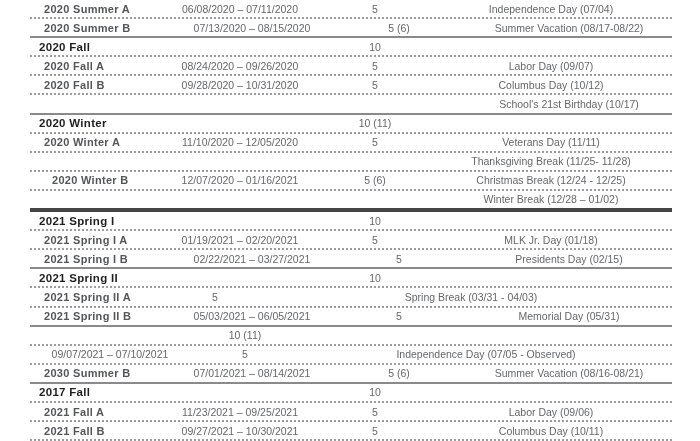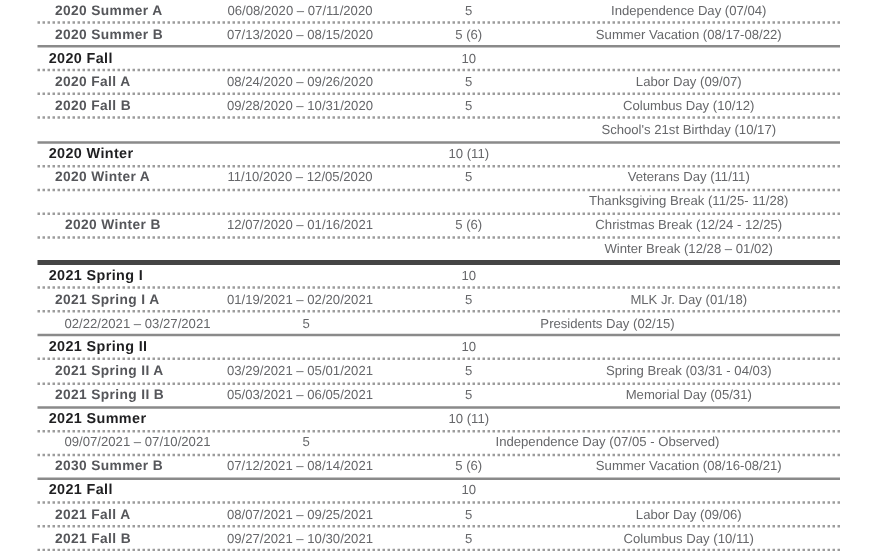--- a/index.html
+++ b/index.html
@@ -21,21 +21,21 @@
     flex-direction: column;
   }
   .row {
     flex: 1 1 0;
     min-height: 0;
     display: flex;
     align-items: center;
     box-sizing: border-box;
   }
   .div--dotted { border-bottom: 2px dotted var(--dotted-line, #9c9c9c); }
-  .div--solid  { border-bottom: 2px solid  var(--solid-line, #8a8a8a); }
+  .div--solid  { border-bottom: 2px solid  var(--solid-line, #8a8a8a); gap: 12px; }
   .div--thick  { border-bottom: 4px solid  var(--thick-line, #454545); }
 
   .cell { overflow: visible; white-space: nowrap; }
   .c-term {
     width: 130px;
     padding-left: 14px;
     box-sizing: border-box;
     font-size: 11px;
     font-weight: bold;
     letter-spacing: 0.3px;
@@ -143,68 +143,67 @@
     <div class="cell c-weeks">10</div>
     <div class="cell c-holiday"></div>
   </div>
       <div class="row row--sub div--dotted">
     <div class="cell c-term">2021 Spring I A</div>
     <div class="cell c-dates">01/19/2021 – 02/20/2021</div>
     <div class="cell c-weeks">5</div>
     <div class="cell c-holiday">MLK Jr. Day (01/18)</div>
   </div>
       <div class="row row--sub div--solid">
+    <div class="cell c-term">2021 Spring I B</div>
     <div class="cell c-dates">02/22/2021 – 03/27/2021</div>
     <div class="cell c-weeks">5</div>
     <div class="cell c-holiday">Presidents Day (02/15)</div>
   </div>
       <div class="row row--section div--dotted">
     <div class="cell c-term">2021 Spring II</div>
     <div class="cell c-dates"></div>
     <div class="cell c-weeks">10</div>
     <div class="cell c-holiday"></div>
   </div>
       <div class="row row--sub div--dotted">
     <div class="cell c-term">2021 Spring II A</div>
-    <div class="cell c-dates">03/29/2021 – 05/01/2021</div>
     <div class="cell c-weeks">5</div>
     <div class="cell c-holiday">Spring Break (03/31 - 04/03)</div>
   </div>
       <div class="row row--sub div--solid">
     <div class="cell c-term">2021 Spring II B</div>
     <div class="cell c-dates">05/03/2021 – 06/05/2021</div>
     <div class="cell c-weeks">5</div>
     <div class="cell c-holiday">Memorial Day (05/31)</div>
   </div>
       <div class="row row--section div--dotted">
-    <div class="cell c-term">2021 Summer</div>
     <div class="cell c-dates"></div>
     <div class="cell c-weeks">10 (11)</div>
     <div class="cell c-holiday"></div>
   </div>
       <div class="row row--sub div--dotted">
     <div class="cell c-dates">09/07/2021 – 07/10/2021</div>
     <div class="cell c-weeks">5</div>
     <div class="cell c-holiday">Independence Day (07/05 - Observed)</div>
   </div>
       <div class="row row--sub div--solid">
     <div class="cell c-term">2030 Summer B</div>
-    <div class="cell c-dates">07/12/2021 – 08/14/2021</div>
+    <div class="cell c-dates">07/01/2021 – 08/14/2021</div>
     <div class="cell c-weeks">5 (6)</div>
     <div class="cell c-holiday">Summer Vacation (08/16-08/21)</div>
   </div>
       <div class="row row--section div--dotted">
-    <div class="cell c-term">2021 Fall</div>
+    <div class="cell c-term">2017 Fall</div>
     <div class="cell c-dates"></div>
     <div class="cell c-weeks">10</div>
     <div class="cell c-holiday"></div>
   </div>
       <div class="row row--sub div--dotted">
     <div class="cell c-term">2021 Fall A</div>
-    <div class="cell c-dates">08/07/2021 – 09/25/2021</div>
+    <div class="cell c-dates">11/23/2021 – 09/25/2021</div>
     <div class="cell c-weeks">5</div>
     <div class="cell c-holiday">Labor Day (09/06)</div>
   </div>
       <div class="row row--sub div--dotted">
     <div class="cell c-term">2021 Fall B</div>
     <div class="cell c-dates">09/27/2021 – 10/30/2021</div>
     <div class="cell c-weeks">5</div>
     <div class="cell c-holiday">Columbus Day (10/11)</div>
   </div>
     </div>

